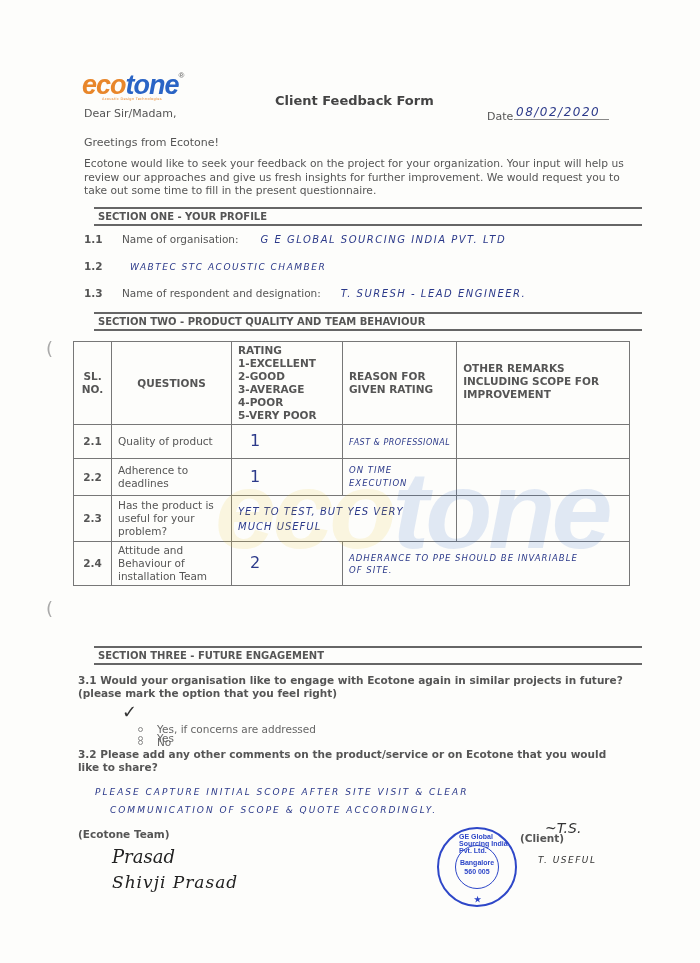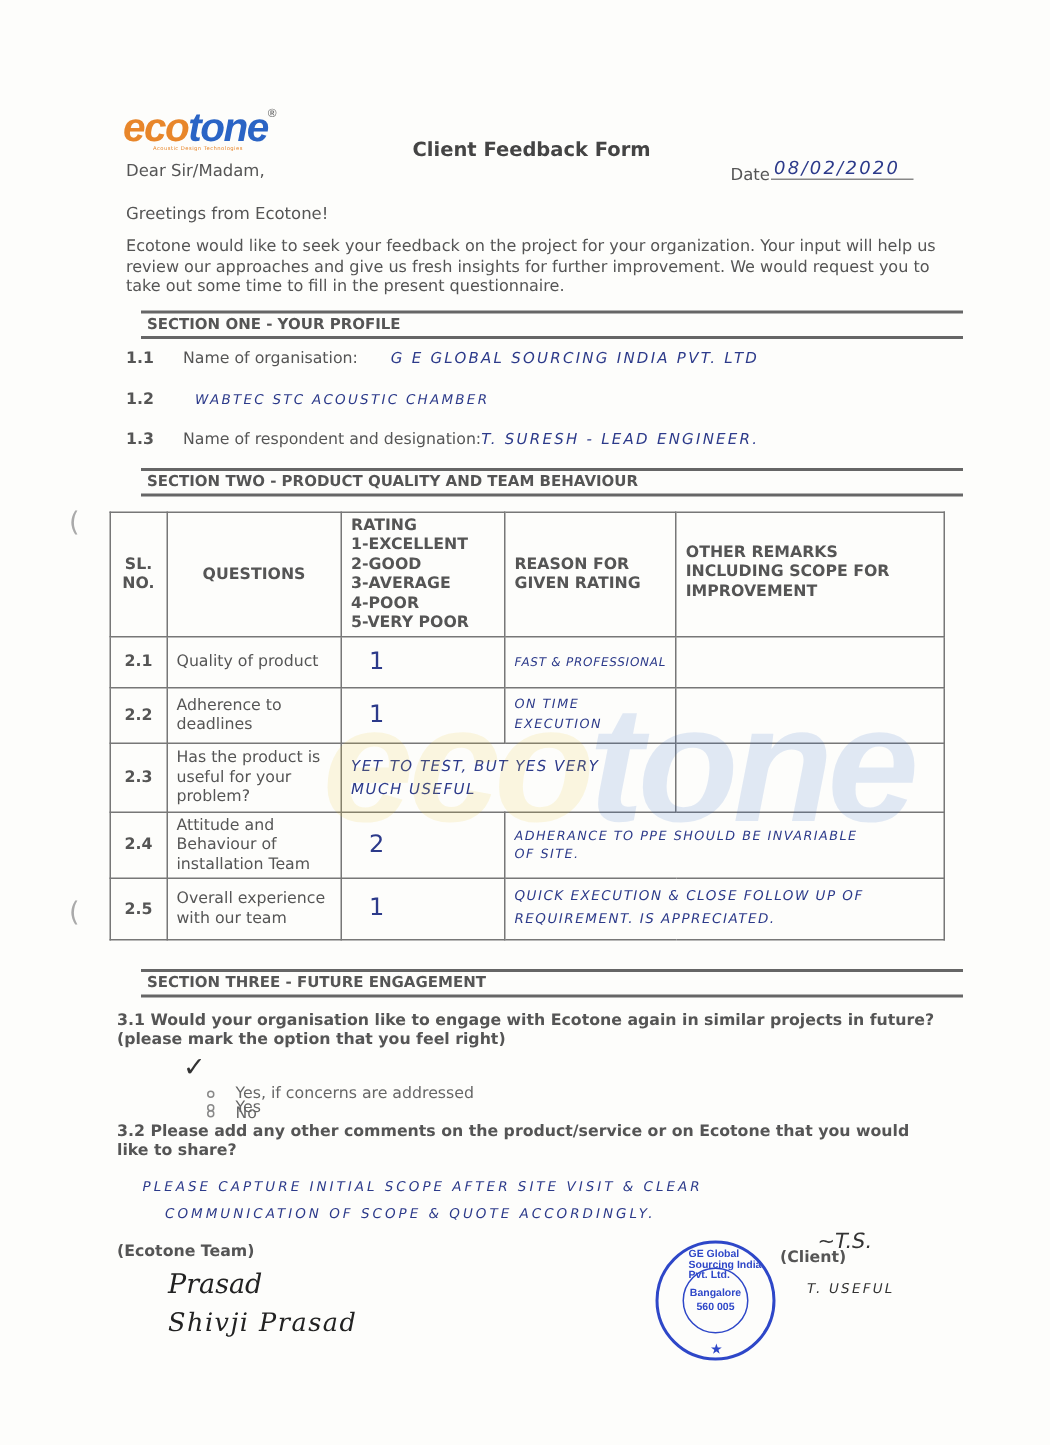--- a/index.html
+++ b/index.html
@@ -82,21 +82,21 @@
   <span>Name of organisation:</span>
   <span class="hand" style="margin-left:22px;">G E   GLOBAL SOURCING INDIA PVT. LTD</span>
 </div>
 <div class="abs profile-row" style="top:260px;">
   <span class="num">1.2</span>
   <span class="hand" style="margin-left:8px;font-size:9px;">WABTEC STC ACOUSTIC CHAMBER</span>
 </div>
 <div class="abs profile-row" style="top:287px;">
   <span class="num">1.3</span>
   <span>Name of respondent and designation:</span>
-  <span class="hand" style="margin-left:0;">T. SURESH  -  LEAD ENGINEER.</span>
+  <span class="hand" style="margin-left:20px;">T. SURESH  -  LEAD ENGINEER.</span>
 </div>
 
 <div class="abs section-bar sec2">SECTION TWO - PRODUCT QUALITY AND TEAM BEHAVIOUR</div>
 
 <div class="abs margin-mark" style="left:46px;top:338px;">(</div>
 <div class="abs margin-mark" style="left:46px;top:598px;">(</div>
 
 <table class="fb">
   <thead>
     <tr style="height:81px;">
@@ -140,28 +140,20 @@
       <td></td>
     </tr>
     <tr style="height:44px;">
       <td class="num">2.4</td>
       <td>Attitude and Behaviour of installation Team</td>
       <td class="rating"><span class="hand">2</span></td>
       <td colspan="2">
           <span class="hand" style="font-size:8.5px;display:block;width:230px;line-height:12px;">ADHERANCE TO PPE SHOULD BE INVARIABLE OF SITE.</span>
         </td>
     </tr>
-    <tr style="height:41px;">
-      <td class="num">2.5</td>
-      <td>Overall experience with our team</td>
-      <td class="rating"><span class="hand">1</span></td>
-      <td colspan="2">
-          <span class="hand" style="font-size:9px;display:block;width:280px;line-height:15px;">QUICK EXECUTION &amp; CLOSE FOLLOW UP OF REQUIREMENT. IS APPRECIATED.</span>
-        </td>
-    </tr>
   </tbody>
 </table>
 
 <div class="abs watermark"><span class="eco">eco</span><span class="tone">tone</span></div>
 
 <div class="abs section-bar sec3">SECTION THREE - FUTURE ENGAGEMENT</div>
 
 <div class="abs q-bold" style="top:674px;">3.1 Would your organisation like to engage with Ecotone again in similar projects in future? (please mark the option that you feel right)</div>
 
 <div class="abs check">✓</div>

